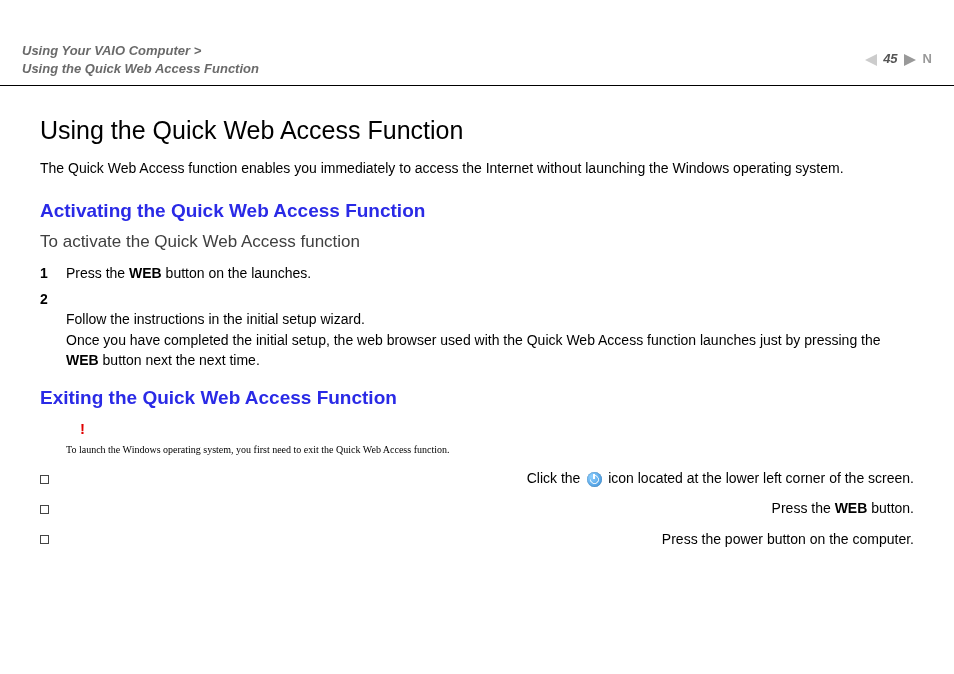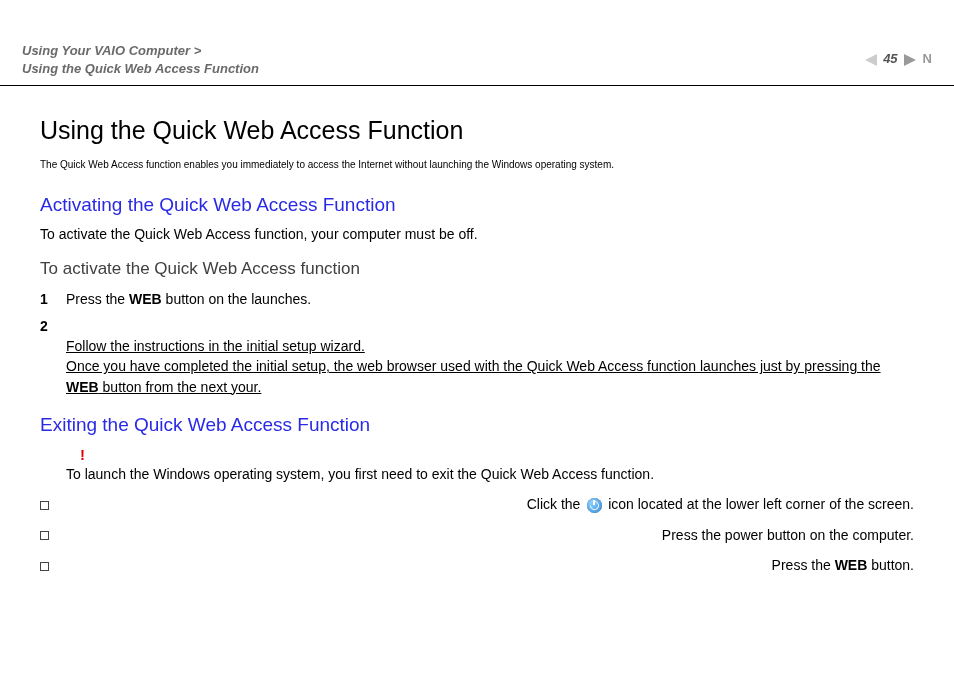--- a/index.html
+++ b/index.html
@@ -59,27 +59,27 @@
   }
   .content {
     padding: 26px 40px 20px 40px;
   }
   h1 {
     font-size: 25px;
     font-weight: normal;
     margin-bottom: 10px;
   }
   .intro {
-    font-size: 10px;
+    font-size: 14px;
     margin-bottom: 18px;
   }
   h2 {
     color: #2a2ae6;
     font-size: 19px;
-    font-weight: normal;
+    font-weight: bold;
     margin-bottom: 6px;
     margin-top: 6px;
   }
   .sub {
     font-size: 14px;
     margin-bottom: 12px;
   }
   h3 {
     color: #404040;
     font-size: 17px;
@@ -107,22 +107,22 @@
   }
   .alert .bang {
     color: #e00000;
     font-weight: bold;
     font-size: 15px;
     display:block;
     margin-left: 14px;
     margin-bottom: -2px;
   }
   .alert .atxt {
-    font-size: 14px;
-    font-family: Liberation Sans, sans-serif;
+    font-size: 10px;
+    font-family: Liberation Serif, serif;
   }
   ul.sq {
     list-style: none;
     padding-left: 0;
     margin: 10px 0 16px 0;
   }
   ul.sq li {
     display: flex;
     align-items: center;
     margin-bottom: 10px;
@@ -190,35 +190,34 @@
     <span class="arrow arrow-right"></span>
     <n>N</n>
   </div>
 </div>
 
 <div class="content">
   <h1>Using the Quick Web Access Function</h1>
   <p class="intro">The Quick Web Access function enables you immediately to access the Internet without launching the Windows operating system.</p>
 
   <h2>Activating the Quick Web Access Function</h2>
-  <p class="sub">To activate the Quick Web Access function, your computer must be off.</p>
   <h3>To activate the Quick Web Access function</h3>
 
   <ol class="steps">
     <li>
       <span class="num">1</span>
       <span class="txt">
         <span>Press the </span><b>WEB</b><span> button on the launches.</span>
       </span>
     </li>
     <li>
       <span class="num">2</span>
-      <span class="txt" style="white-space:pre-line;text-decoration:underline;">
+      <span class="txt" style="white-space:pre-line;">
         <span>Follow the instructions in the initial setup wizard.
-Once you have completed the initial setup, the web browser used with the Quick Web Access function launches just by pressing the </span><b>WEB</b><span> button from the next your.</span>
+Once you have completed the initial setup, the web browser used with the Quick Web Access function launches just by pressing the </span><b>WEB</b><span> button next the next time.</span>
       </span>
     </li>
   </ol>
 
   <h2>Exiting the Quick Web Access Function</h2>
 
   <div class="alert">
     <span class="bang">!</span>
     <span class="atxt">To launch the Windows operating system, you first need to exit the Quick Web Access function.</span>
   </div>
@@ -230,23 +229,23 @@
       <span class="sqtxt">
         <span>Click the </span>
         <span class="inline-icon">
             <span class="power-icon"></span>
           </span>
         <span> icon located at the lower left corner of the screen.</span>
       </span>
     </li>
     <li>
       <span class="sqmark"></span>
-      <span class="sqtxt">Press the power button on the computer.</span>
-    </li>
-    <li>
-      <span class="sqmark"></span>
       <span class="sqtxt">
         <span>Press the </span><b>WEB</b><span> button.</span>
       </span>
     </li>
+    <li>
+      <span class="sqmark"></span>
+      <span class="sqtxt">Press the power button on the computer.</span>
+    </li>
   </ul>
 
 </div>
 
 </body></html>

